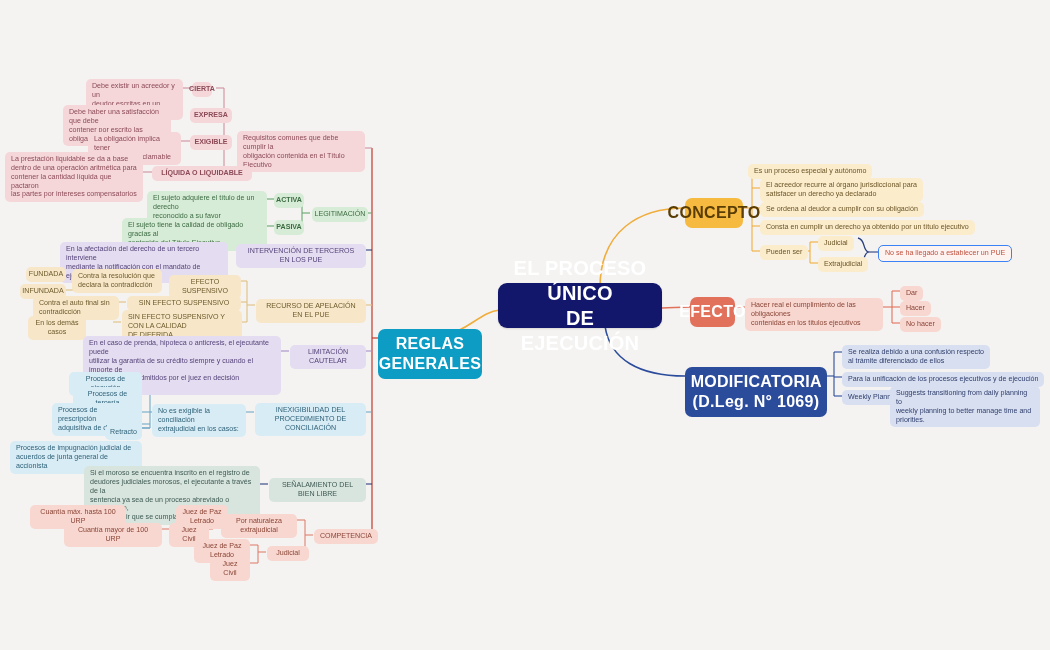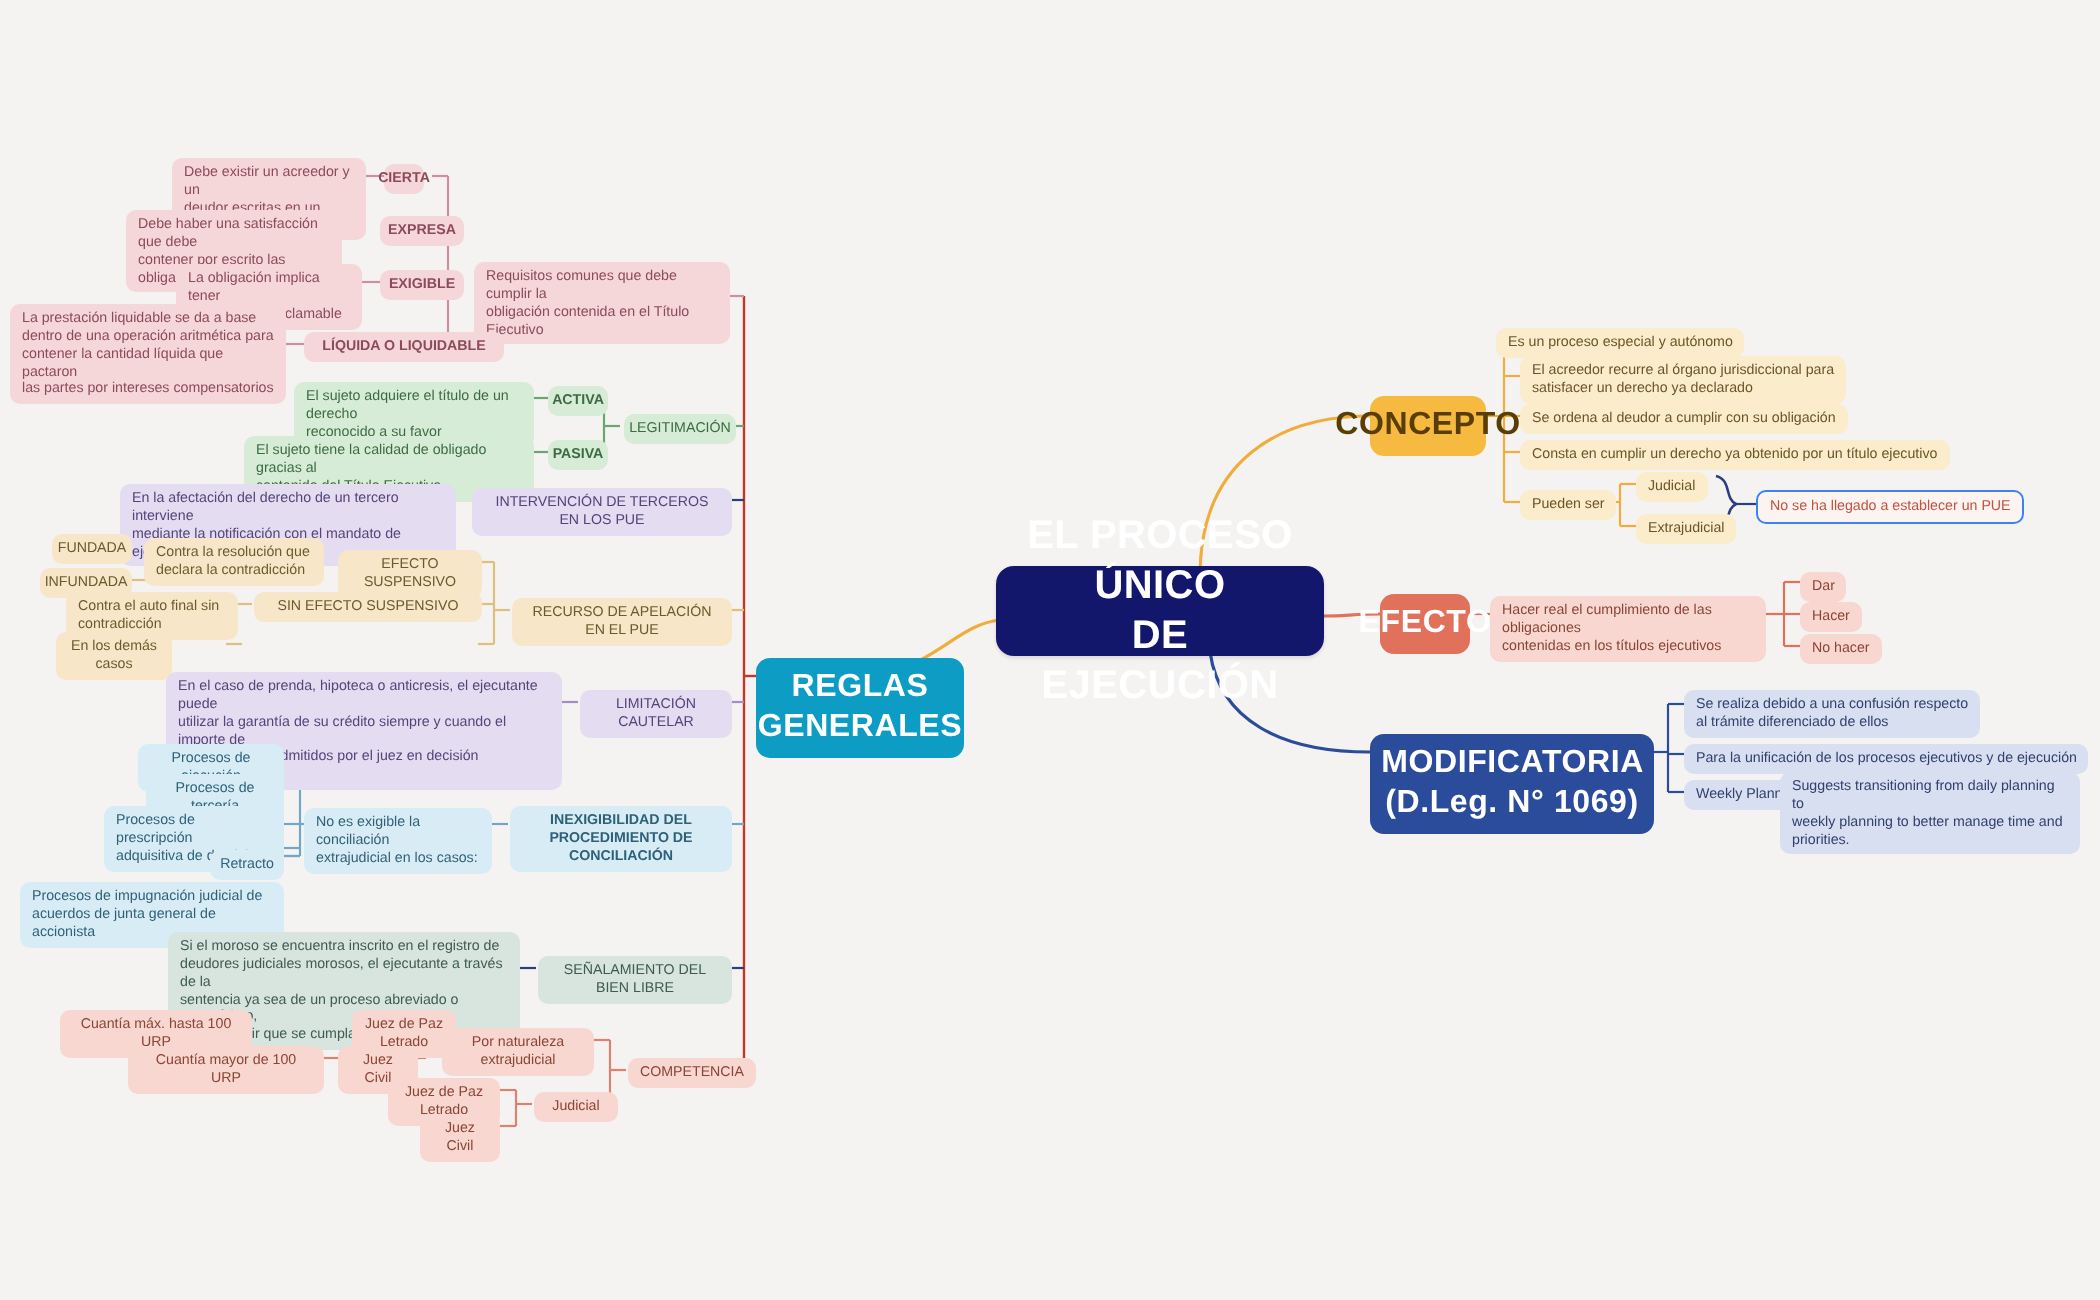--- a/index.html
+++ b/index.html
@@ -301,28 +301,30 @@
 
   <div class="node tan t10 ctr" style="left:169px; top:275px; width:72px;">EFECTO SUSPENSIVO</div>
   <div class="node tan t10" style="left:72px; top:269px; width:90px;">Contra la resolución que
 declara la contradicción</div>
   <div class="node tan t10 ctr" style="left:26px; top:267px; width:40px;">FUNDADA</div>
   <div class="node tan t10 ctr" style="left:20px; top:284px; width:46px;">INFUNDADA</div>
 
   <div class="node tan t10 ctr" style="left:127px; top:296px; width:114px;">SIN EFECTO SUSPENSIVO</div>
   <div class="node tan t10" style="left:33px; top:296px; width:86px;">Contra el auto final sin contradicción</div>
 
+  <div class="node tan t10" style="left:122px; top:310px; width:120px;">SIN EFECTO SUSPENSIVO Y CON LA CALIDAD
+DE DIFERIDA</div>
   <div class="node tan t10 ctr" style="left:28px; top:316px; width:58px;">En los demás casos</div>
 
   <div class="node purple t10 ctr" style="left:290px; top:345px; width:76px;">LIMITACIÓN CAUTELAR</div>
   <div class="node purple t10" style="left:83px; top:336px; width:198px;">En el caso de prenda, hipoteca o anticresis, el ejecutante puede
 utilizar la garantía de su crédito siempre y cuando el importe de
 la capital sean admitidos por el juez en decisión inimpugnable</div>
 
-  <div class="node sky t10 ctr" style="left:255px; top:403px; width:111px;font-weight:bold;">INEXIGIBILIDAD DEL
+  <div class="node sky t10 ctr" style="left:255px; top:403px; width:111px;">INEXIGIBILIDAD DEL
 PROCEDIMIENTO DE CONCILIACIÓN</div>
   <div class="node sky t10" style="left:152px; top:404px; width:94px;">No es exigible la conciliación
 extrajudicial en los casos:</div>
 
   <div class="node sky t10 ctr" style="left:69px; top:372px; width:73px;">Procesos de ejecución</div>
   <div class="node sky t10 ctr" style="left:73px; top:387px; width:69px;">Procesos de tercería</div>
   <div class="node sky t10" style="left:52px; top:403px; width:90px;">Procesos de prescripción
 adquisitiva de dominio</div>
   <div class="node sky t10 ctr" style="left:105px; top:425px; width:37px;">Retracto</div>
   <div class="node sky t10" style="left:10px; top:441px; width:132px;">Procesos de impugnación judicial de

